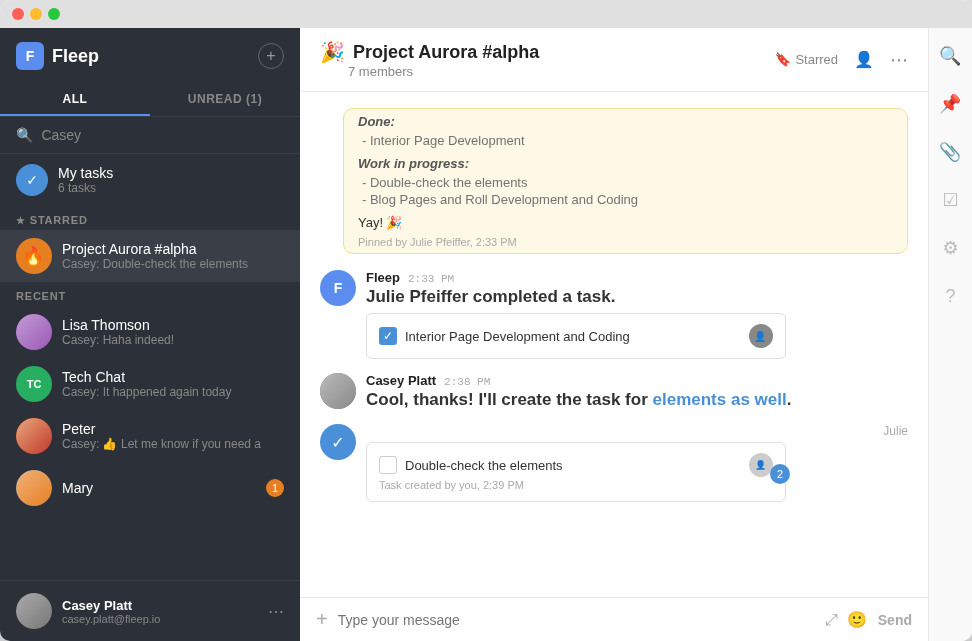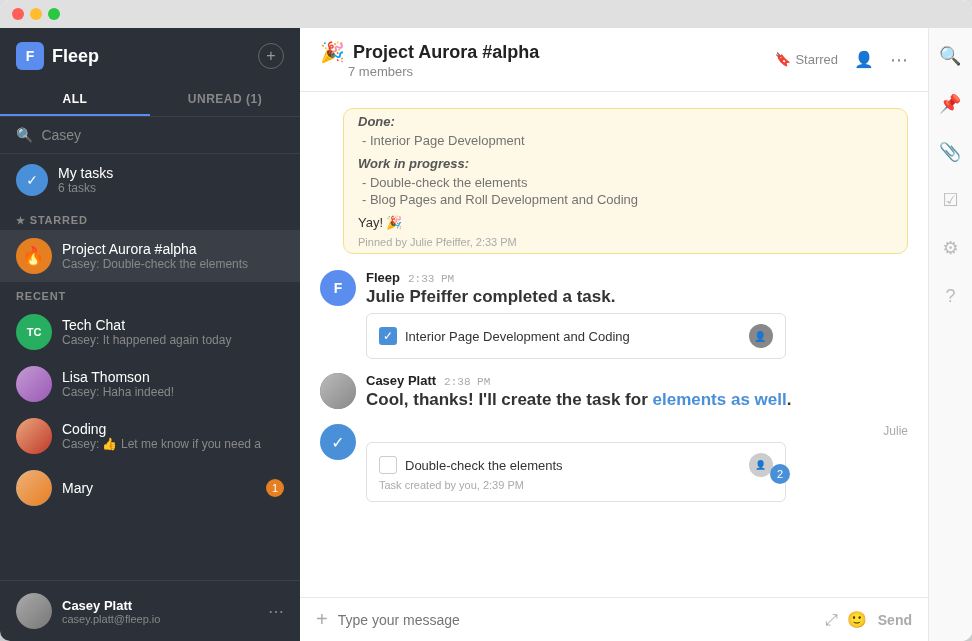--- a/index.html
+++ b/index.html
@@ -509,45 +509,45 @@
           <div class="conv-title">Project Aurora #alpha</div>
           <div class="conv-preview">Casey: Double-check the elements</div>
         </div>
       </div>
 
       <div class="section-label">
         <span>RECENT</span>
       </div>
 
       <div class="conv-item">
+        <div class="conv-avatar lisa">
+          <div style="width:36px;height:36px;background:linear-gradient(135deg,#c39bd3,#9b59b6);border-radius:50%;"></div>
+        </div>
+        <div class="conv-text">
+          <div class="conv-title">Lisa Thomson</div>
+          <div class="conv-preview">Casey: Haha indeed!</div>
+        </div>
+      </div>
+
+      <div class="conv-item">
         <div class="conv-avatar tc">
           <span class="face-tc-text">TC</span>
         </div>
         <div class="conv-text">
           <div class="conv-title">Tech Chat</div>
           <div class="conv-preview">Casey: It happened again today</div>
         </div>
       </div>
 
       <div class="conv-item">
-        <div class="conv-avatar lisa">
-          <div style="width:36px;height:36px;background:linear-gradient(135deg,#c39bd3,#9b59b6);border-radius:50%;"></div>
-        </div>
-        <div class="conv-text">
-          <div class="conv-title">Lisa Thomson</div>
-          <div class="conv-preview">Casey: Haha indeed!</div>
-        </div>
-      </div>
-
-      <div class="conv-item">
         <div class="conv-avatar peter">
           <div style="width:36px;height:36px;background:linear-gradient(135deg,#e8a87c,#c0392b);border-radius:50%;"></div>
         </div>
         <div class="conv-text">
-          <div class="conv-title">Coding</div>
+          <div class="conv-title">Peter</div>
           <div class="conv-preview">Casey: 👍 Let me know if you need a</div>
         </div>
       </div>
 
       <div class="conv-item">
         <div class="conv-avatar mary">
           <div style="width:36px;height:36px;background:linear-gradient(135deg,#f0b27a,#e67e22);border-radius:50%;"></div>
         </div>
         <div class="conv-text">
           <div class="conv-title">Mary</div>

